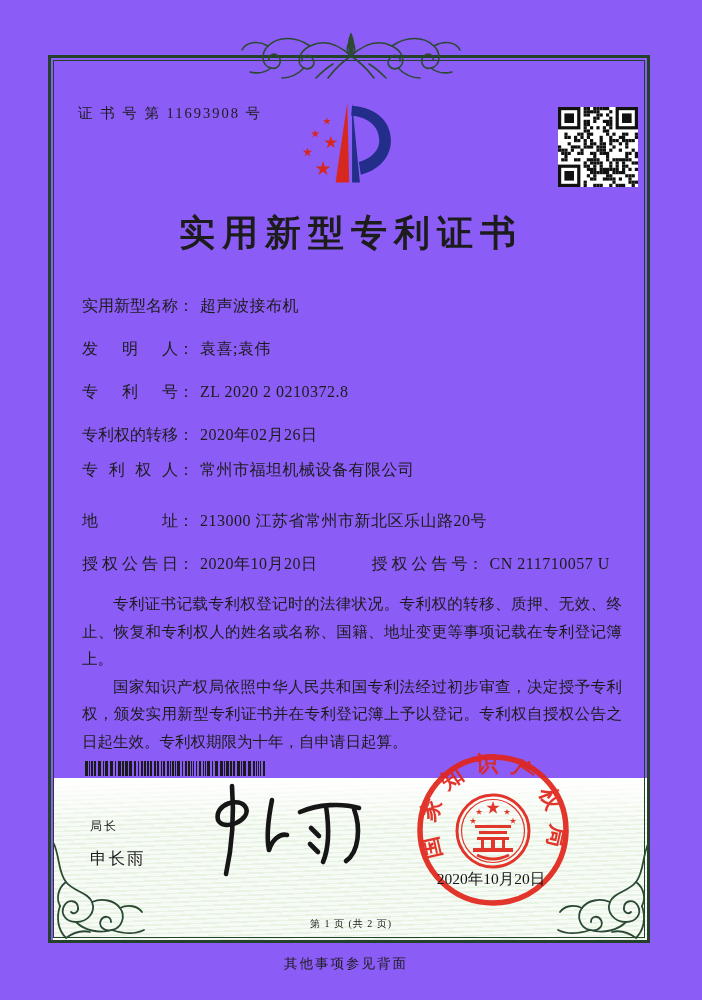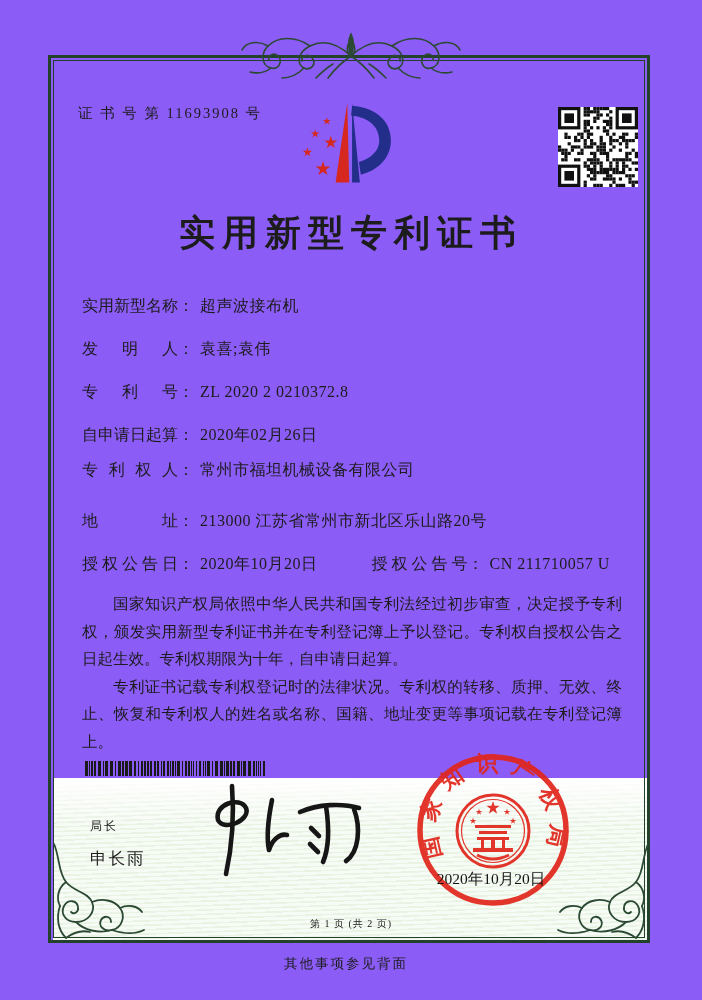--- a/index.html
+++ b/index.html
@@ -355,36 +355,36 @@
     <div class="field-row" style="top:0px">
       <span class="flabel">实用新型名称</span><span class="colon">：</span><span class="fvalue">超声波接布机</span>
     </div>
     <div class="field-row" style="top:43px">
       <span class="flabel">发明人</span><span class="colon">：</span><span class="fvalue">袁喜;袁伟</span>
     </div>
     <div class="field-row" style="top:86px">
       <span class="flabel">专利号</span><span class="colon">：</span><span class="fvalue">ZL 2020 2 0210372.8</span>
     </div>
     <div class="field-row" style="top:129px">
-      <span class="flabel">自申请日起算</span><span class="colon">：</span><span class="fvalue">2020年02月26日</span>
+      <span class="flabel">专利权的转移</span><span class="colon">：</span><span class="fvalue">2020年02月26日</span>
     </div>
     <div class="field-row" style="top:164px">
       <span class="flabel">专利权人</span><span class="colon">：</span><span class="fvalue">常州市福坦机械设备有限公司</span>
     </div>
     <div class="field-row" style="top:215px">
       <span class="flabel">地址</span><span class="colon">：</span><span class="fvalue">213000 江苏省常州市新北区乐山路20号</span>
     </div>
     <div class="field-row" style="top:258px">
       <span class="flabel">授权公告日</span><span class="colon">：</span><span class="fvalue">2020年10月20日</span><span class="flabel pair2">授权公告号</span><span class="colon">：</span><span class="fvalue">CN 211710057 U</span>
     </div>
   </div>
 
   <div class="paras">
+    <p>专利证书记载专利权登记时的法律状况。专利权的转移、质押、无效、终止、恢复和专利权人的姓名或名称、国籍、地址变更等事项记载在专利登记簿上。</p>
     <p>国家知识产权局依照中华人民共和国专利法经过初步审查，决定授予专利权，颁发实用新型专利证书并在专利登记簿上予以登记。专利权自授权公告之日起生效。专利权期限为十年，自申请日起算。</p>
-    <p>专利证书记载专利权登记时的法律状况。专利权的转移、质押、无效、终止、恢复和专利权人的姓名或名称、国籍、地址变更等事项记载在专利登记簿上。</p>
   </div>
 
   <div class="barcode">
     <svg viewBox="0 0 184 15" width="184" height="15">
         <g class="bars" fill="#1a1a1a">
           <rect x="0" y="0" width="3" height="15" fill="#1a1a1a"></rect>
           <rect x="4" y="0" width="1" height="15" fill="#1a1a1a"></rect>
           <rect x="6" y="0" width="2" height="15" fill="#1a1a1a"></rect>
           <rect x="9" y="0" width="2" height="15" fill="#1a1a1a"></rect>
           <rect x="13" y="0" width="3" height="15" fill="#1a1a1a"></rect>

